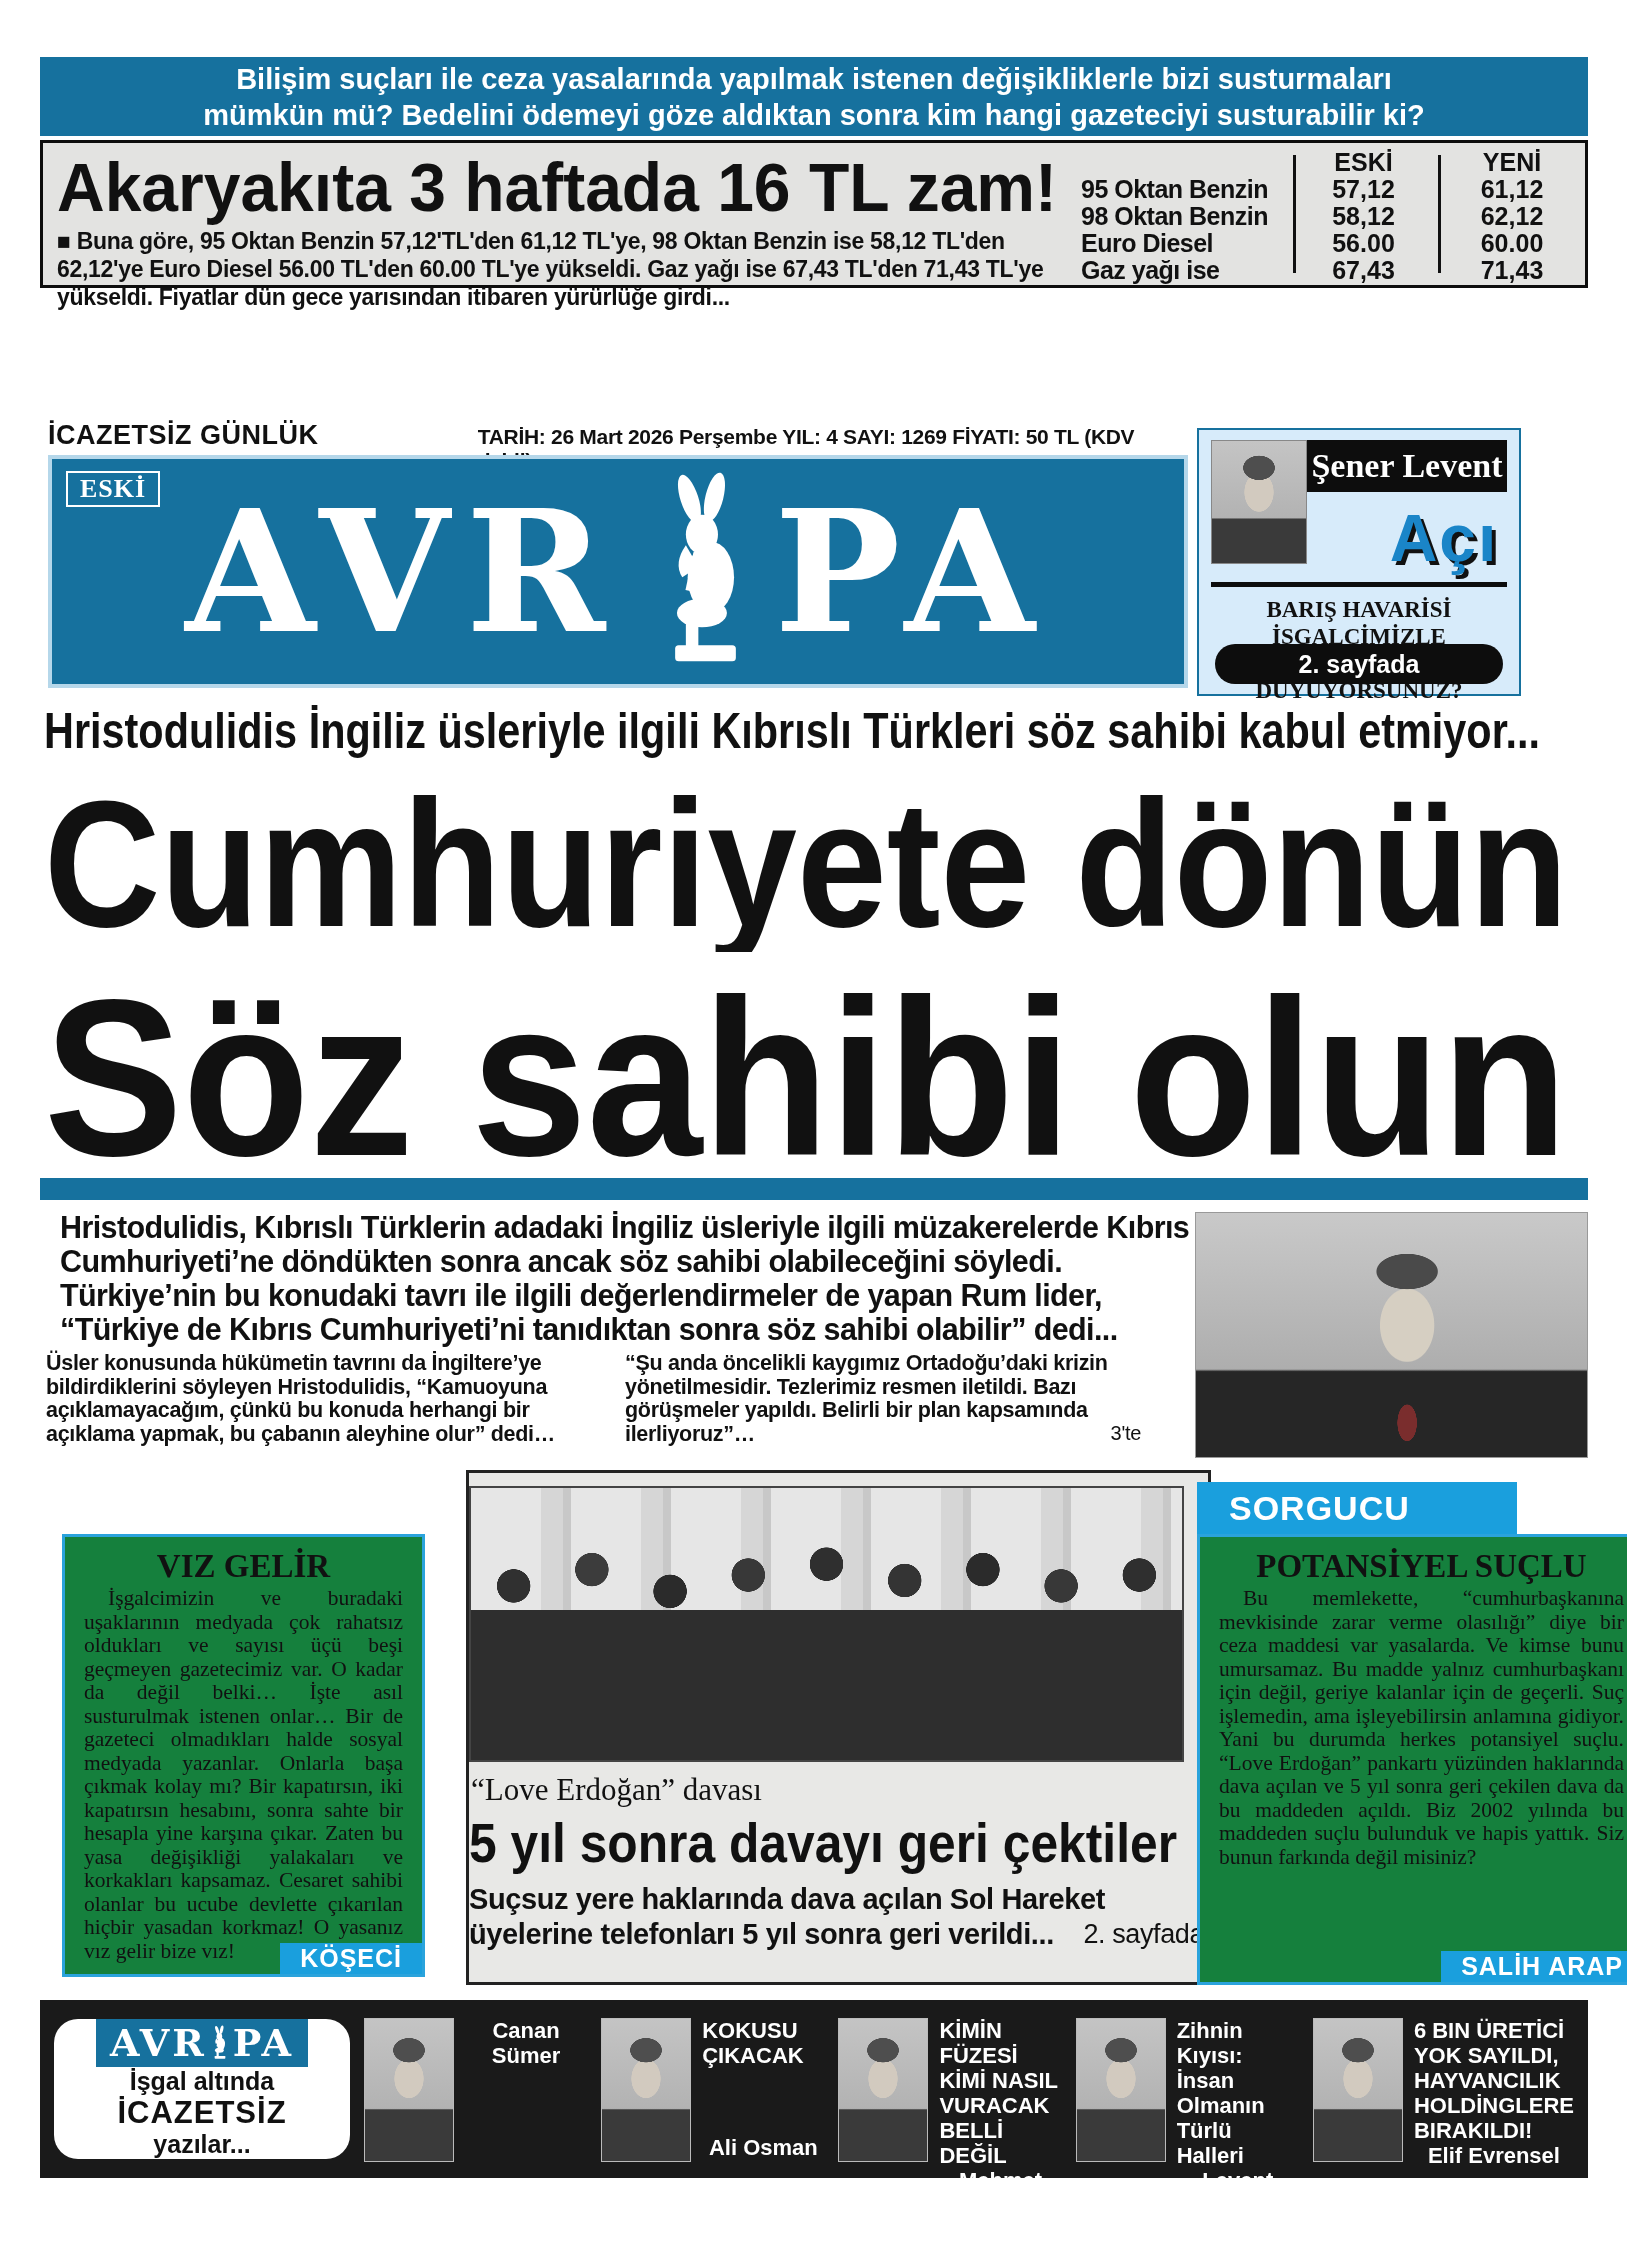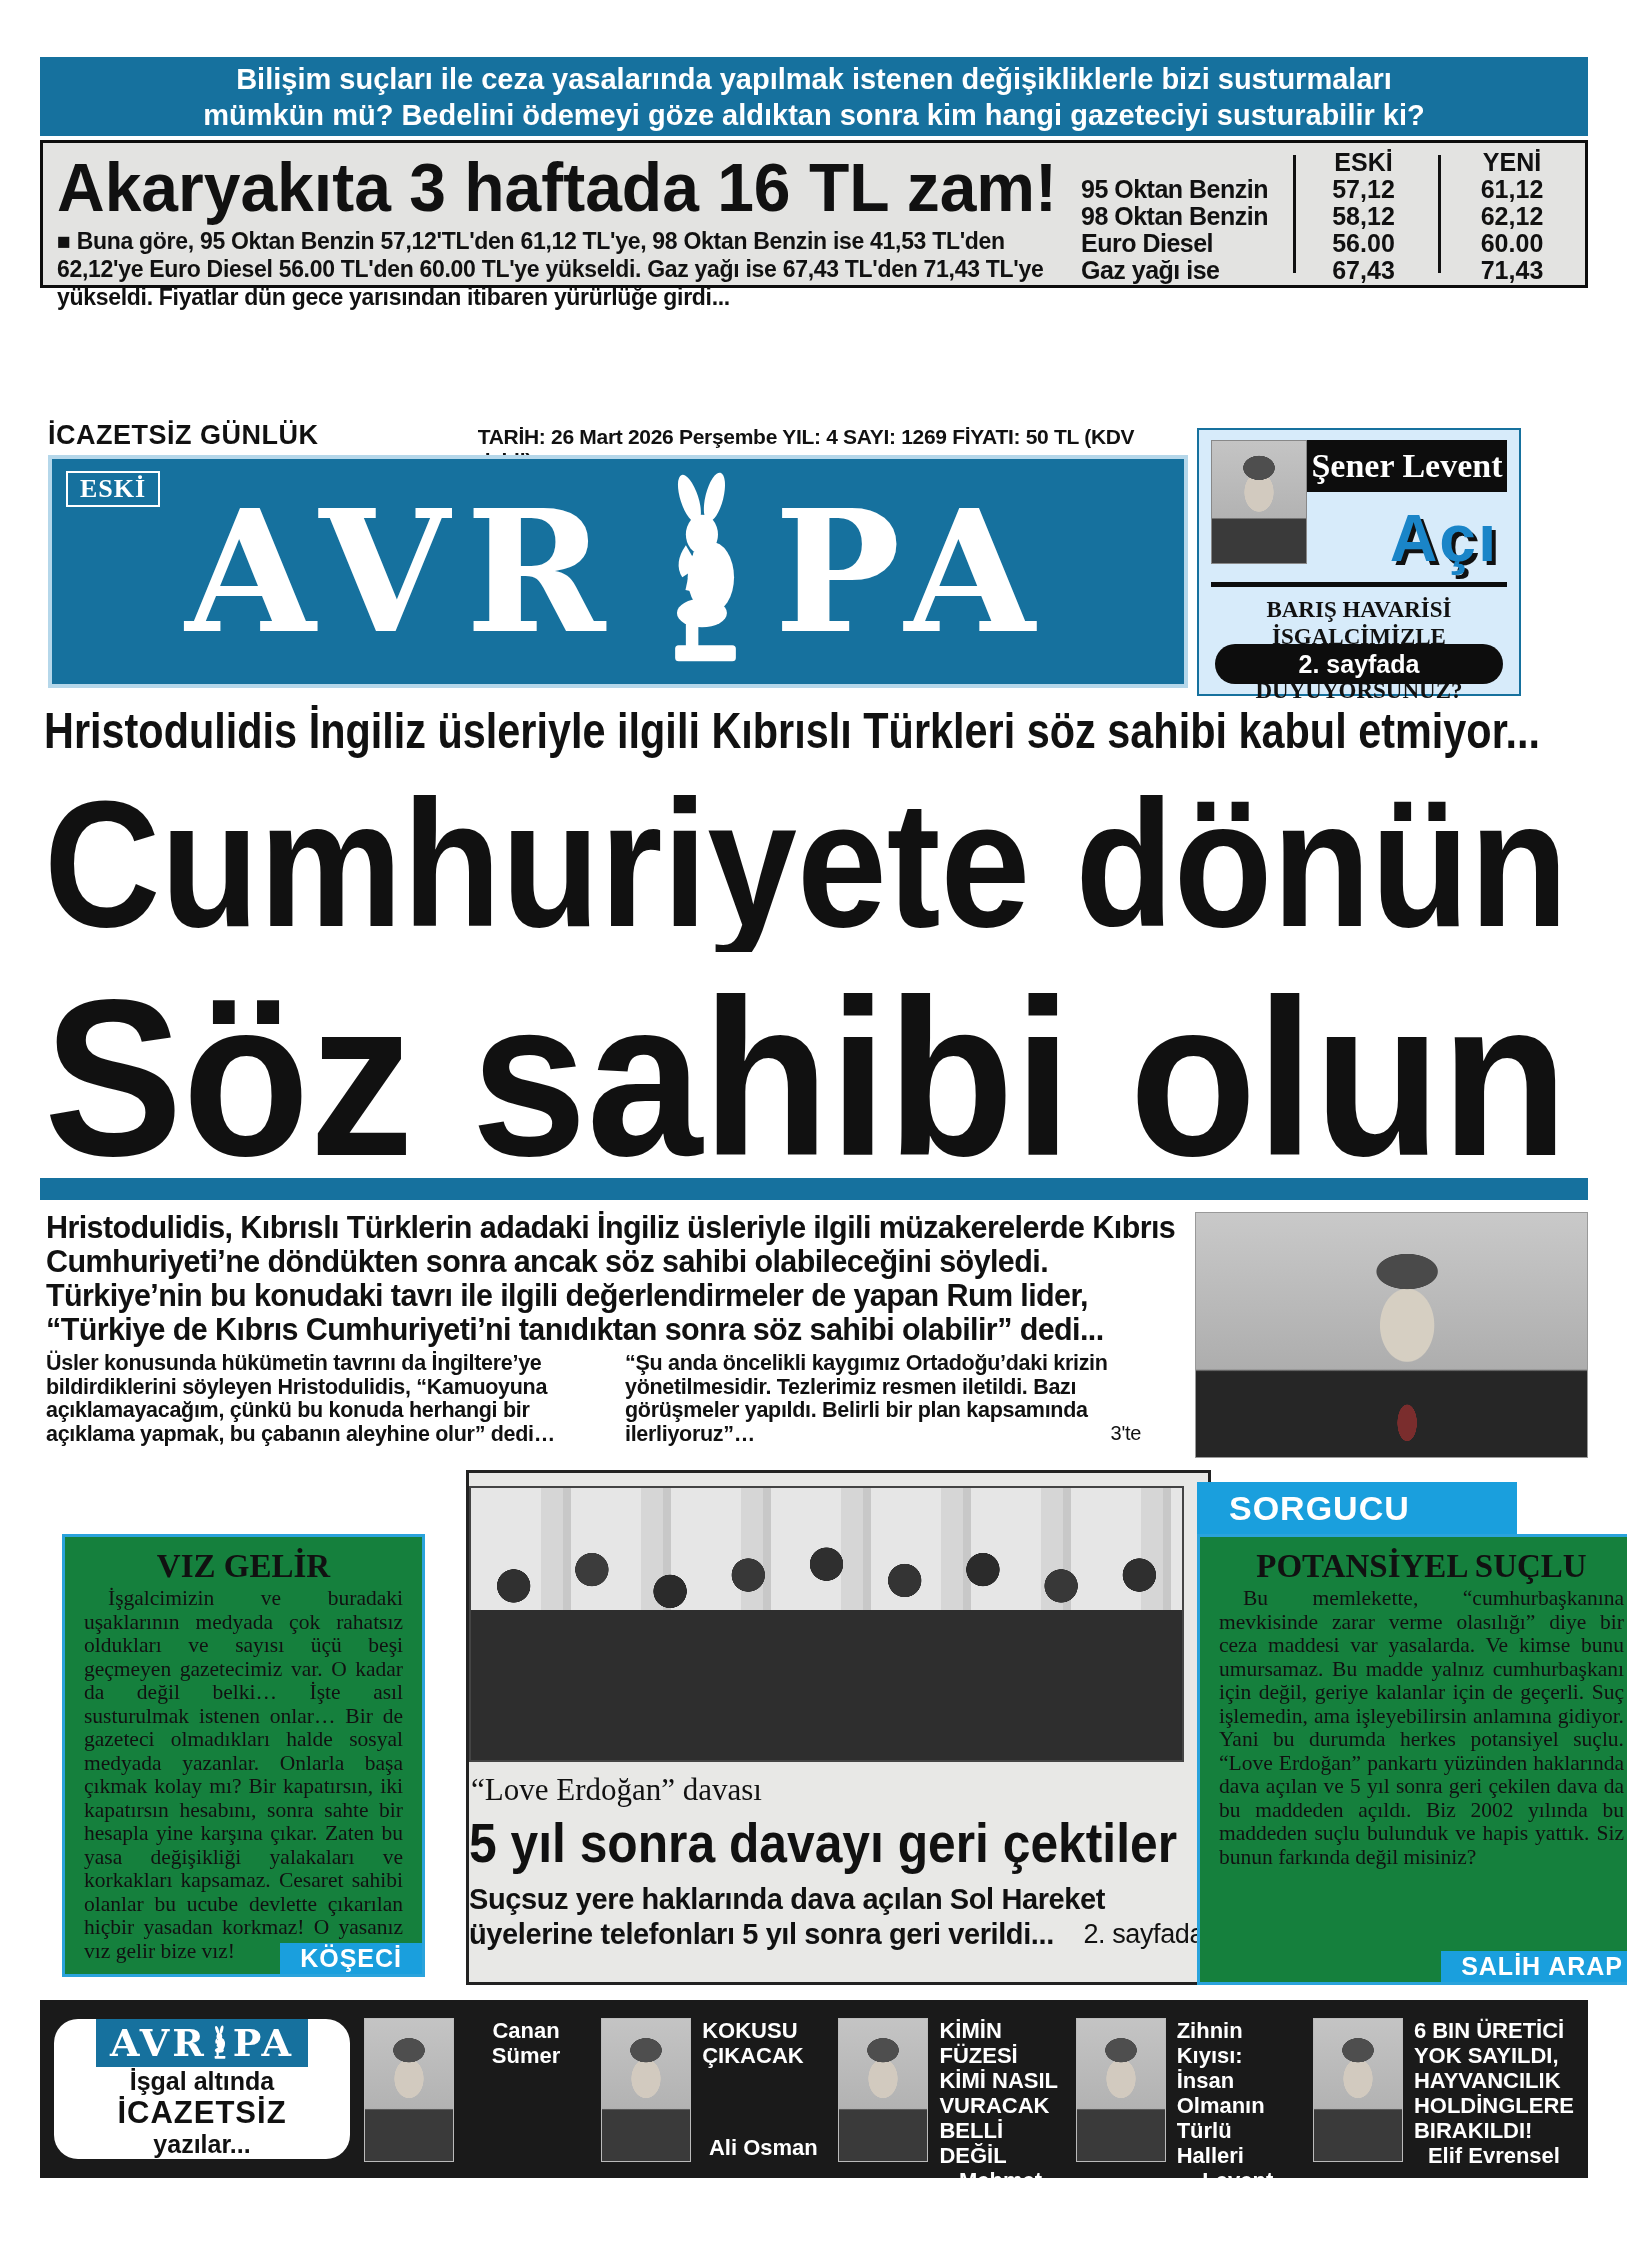--- a/index.html
+++ b/index.html
@@ -56,21 +56,21 @@
   .aci-pill{position:absolute;left:16px;right:16px;bottom:10px;height:40px;background:#0d0d0d;
             border-radius:20px;color:#fff;font-weight:bold;font-size:25px;text-align:center;line-height:40px;}
 
   
   #kicker{left:42px;top:698px;}
   #headline1{left:42px;top:760px;}
   #headline2{left:42px;top:950px;}
   #bluebar{left:40px;top:1178px;width:1548px;height:22px;background:#16719e;}
 
   
-  #lead{left:46px;top:1210px;width:1140px;font-weight:bold;font-size:30.5px;
+  #lead{left:60px;top:1210px;width:1140px;font-weight:bold;font-size:30.5px;
         line-height:34px;letter-spacing:-0.6px;}
   #portrait{left:1195px;top:1212px;width:393px;height:246px;border:1px solid #999;}
   #cols{left:46px;top:1352px;width:1095px;display:flex;}
   .ncol{font-weight:bold;font-size:21.5px;line-height:23.5px;letter-spacing:-0.3px;}
   #col1{width:545px;margin-right:34px;}
   #col2{width:516px;position:relative;}
   #pgref3{position:absolute;right:0;bottom:1px;font-weight:normal;font-size:20px;}
 
   
   .sec-header{height:52px;background:#1a9fdd;color:#fff;font-weight:bold;font-size:34px;
@@ -163,21 +163,21 @@
   <div id="banner" class="abs">
     <div>Bilişim suçları ile ceza yasalarında yapılmak istenen değişikliklerle bizi susturmaları</div>
     <div>mümkün mü? Bedelini ödemeyi göze aldıktan sonra kim hangi gazeteciyi susturabilir ki?</div>
   </div>
 
   <div id="fuelbox" class="abs">
     <div class="fuel-left">
       <svg width="1010" height="78" viewBox="0 0 1010 78">
         <text x="0" y="64" font-size="68" textLength="1000" lengthAdjust="spacingAndGlyphs">Akaryakıta 3 haftada 16 TL zam!</text>
       </svg>
-      <div class="fuel-body">■ Buna göre, 95 Oktan Benzin 57,12'TL'den 61,12 TL'ye, 98 Oktan Benzin ise 41,53 TL'den 62,12'ye Euro Diesel 56.00 TL'den 60.00 TL'ye yükseldi. Gaz yağı ise 67,43 TL'den 71,43 TL'ye yükseldi. Fiyatlar dün gece yarısından itibaren yürürlüğe girdi...</div>
+      <div class="fuel-body">■ Buna göre, 95 Oktan Benzin 57,12'TL'den 61,12 TL'ye, 98 Oktan Benzin ise 58,12 TL'den 62,12'ye Euro Diesel 56.00 TL'den 60.00 TL'ye yükseldi. Gaz yağı ise 67,43 TL'den 71,43 TL'ye yükseldi. Fiyatlar dün gece yarısından itibaren yürürlüğe girdi...</div>
     </div>
     <div class="fuel-table" style="position:relative;padding-left:6px;">
       <div class="colsep" style="left:218px;"></div>
       <div class="colsep" style="left:363px;"></div>
       <div class="ft-l"></div>
       <div class="ft-h">ESKİ</div>
       <div class="ft-h">YENİ</div>
       <div class="ft-l">95 Oktan Benzin</div>
       <div class="ft-v">57,12</div>
       <div class="ft-v">61,12</div>

